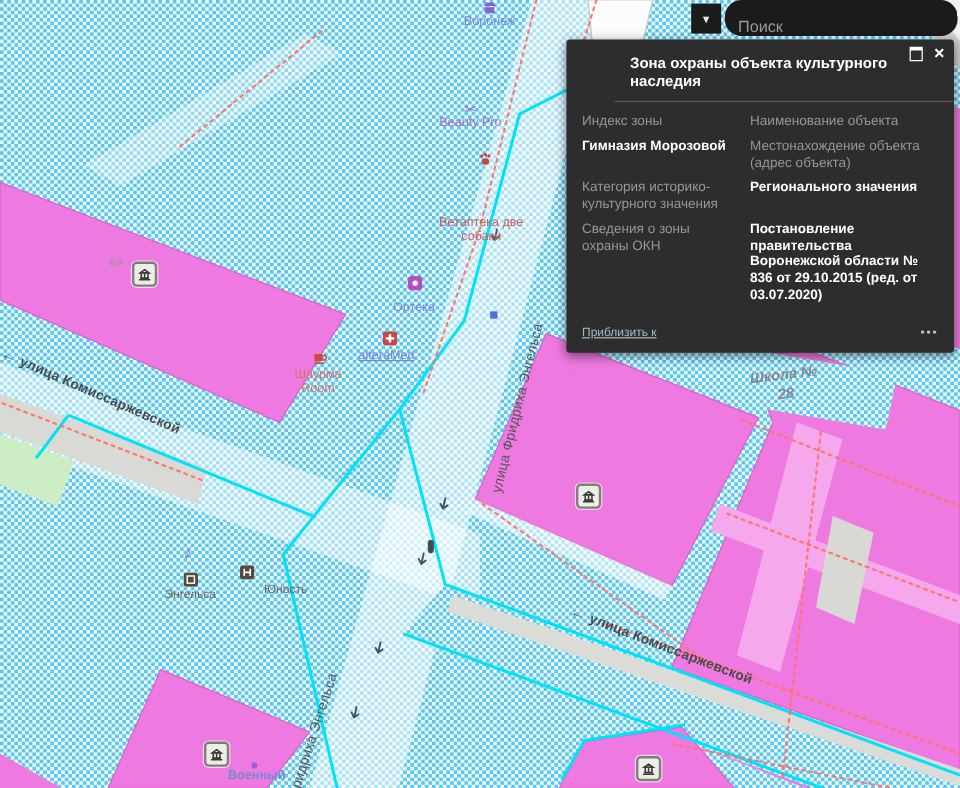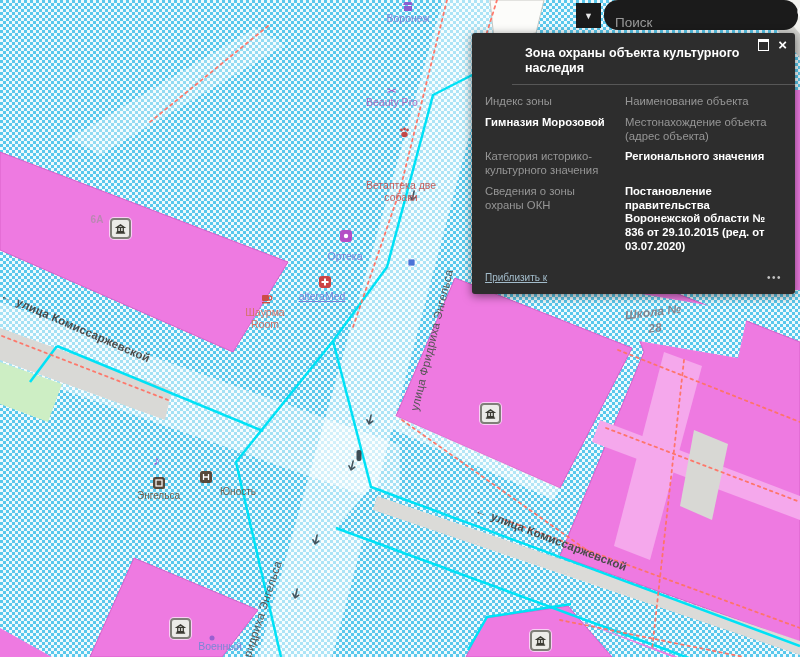--- a/index.html
+++ b/index.html
@@ -218,21 +218,21 @@
 <div class="poi-label" style="left:131px;top:490px;width:55px;color:#6e6253;font-size:10px;">Энгельса</div>
 
 <div class="poi-icon" style="left:200px;top:471px;">
   <svg width="12" height="12">
         <rect width="12" height="12" rx="2.5" fill="#57493b"></rect>
         <path d="M3.5,3 v6 M8.5,3 v6 M3.5,6 h5" stroke="#fff" stroke-width="1.3" fill="none"></path>
       </svg>
 </div>
 <div class="poi-label" style="left:180px;top:486px;width:52px;color:#6e6253;font-size:10px;margin-left:32px;">Юность</div>
 
-<div class="poi-label" style="left:190px;top:641px;width:60px;text-align:center;">Военный</div>
+<div class="poi-label" style="left:190px;top:641px;width:60px;text-align:left;font-weight:bold;">Военный</div>
 
 <div class="poi-label" style="left:620px;top:305px;width:68px;color:#85858e;font-size:12px;font-style:italic;font-weight:bold;transform:rotate(-7deg);line-height:1.3;">Школа № 28</div>
 
 <div class="poi-label" style="left:86px;top:214px;width:22px;color:#bb87b3;font-size:10px;font-weight:bold;">6А</div>
 
 
 <div class="cult-icon" style="left:110px;top:218px;">
   <svg width="13" height="13" viewBox="0 0 14 14">
         <path d="M2,12 h10 M3,10.5 h8 M4,10 v-4 M7,10 v-4 M10,10 v-4 M3,5.8 h8 L7,3 Z" stroke="#3c3c34" stroke-width="1.4" fill="none"></path>
       </svg>

